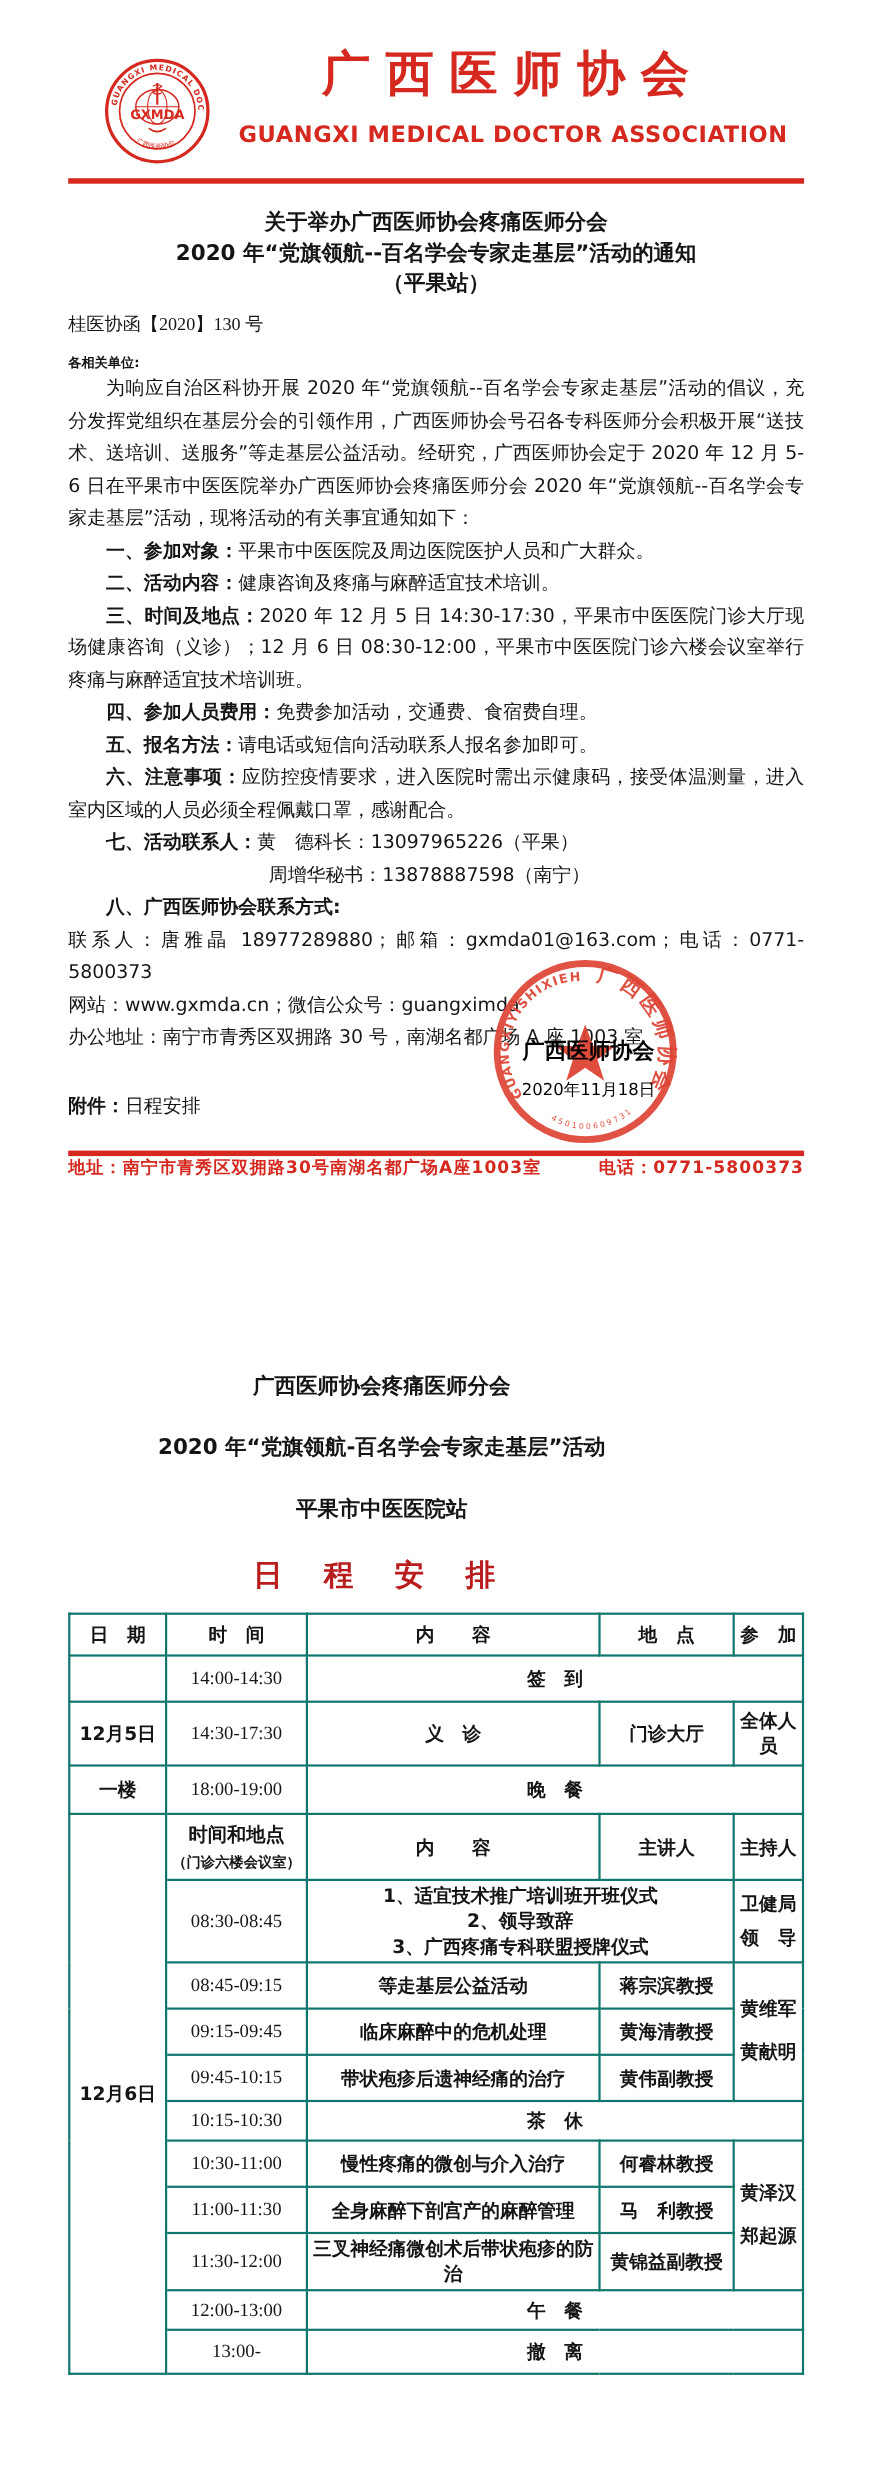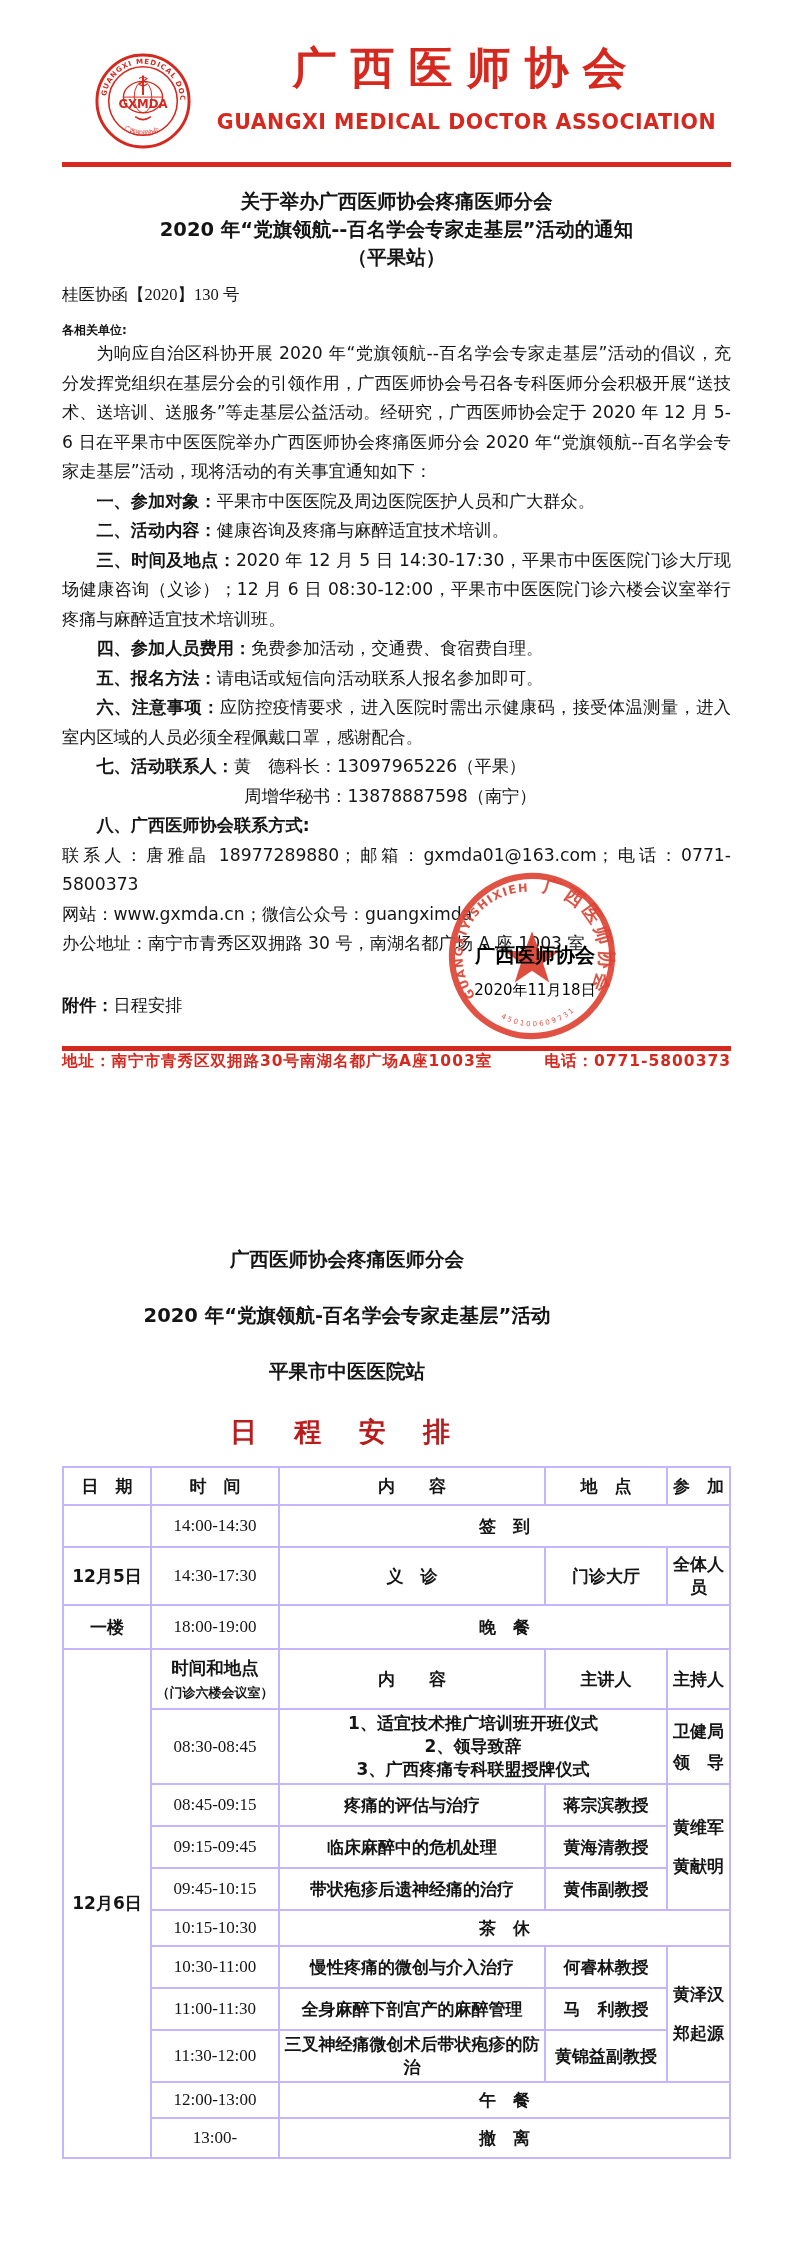--- a/index.html
+++ b/index.html
@@ -37,21 +37,21 @@
   .footer { position:absolute; top:1046px; left:62px; width:669px; }
   .footer-line { height:5px; background:#d5281e; }
   .footer-text { display:flex; justify-content:space-between; color:#d5281e; font-weight:bold; font-size:15.5px; letter-spacing:1px; }
 
   
   .page2 { position:absolute; top:1246px; left:62px; width:570px; }
   .p2-h { text-align:center; font-weight:bold; font-size:19.5px; margin-bottom:29px; }
   .sched-title { text-align:center; font-weight:bold; font-size:27px; color:#b91c1c; letter-spacing:14px; margin:14px 0 16px 0; }
 
   table.sched { width:669px; border-collapse:collapse; table-layout:fixed; }
-  table.sched td, table.sched th { border:2px solid #c4b5fd; padding:2px 3px; font-size:17px; text-align:center; vertical-align:middle; }
+  table.sched td, table.sched th { border:2px solid #0f766e; padding:2px 3px; font-size:17px; text-align:center; vertical-align:middle; }
   th.h { font-weight:bold; font-size:18px; height:38px; }
   .time { font-family:"Liberation Serif","DejaVu Serif",serif; font-size:17px; font-weight:normal; }
   .bold { font-weight:bold; }
   .pre { white-space:pre-line; }
   .left { text-align:left; padding-left:8px; }
   .small { font-size:15px; }
   .tiny { font-size:14px; }
   .gap2 { line-height:2.3; }
   .gap15 { line-height:1.8; }
   .sub-time { font-weight:bold; font-size:17.5px; }
@@ -197,21 +197,21 @@
       <tr class="r68">
         <td class="time">08:30-08:45</td>
         <td colspan="2" class="bold pre left small">1、适宜技术推广培训班开班仪式
 2、领导致辞
 3、广西疼痛专科联盟授牌仪式</td>
         <td class="bold pre small gap15">卫健局
 领　导</td>
       </tr>
       <tr class="r42">
         <td class="time">08:45-09:15</td>
-        <td class="bold">疼痛的评估与治疗</td>
+        <td class="bold">等走基层公益活动</td>
         <td class="bold small">蒋宗滨教授</td>
         <td rowspan="3" class="bold pre small gap2">黄维军
 黄献明</td>
       </tr>
       <tr class="r42">
         <td class="time">09:15-09:45</td>
         <td class="bold">临床麻醉中的危机处理</td>
         <td class="bold small">黄海清教授</td>
       </tr>
       <tr class="r42">

